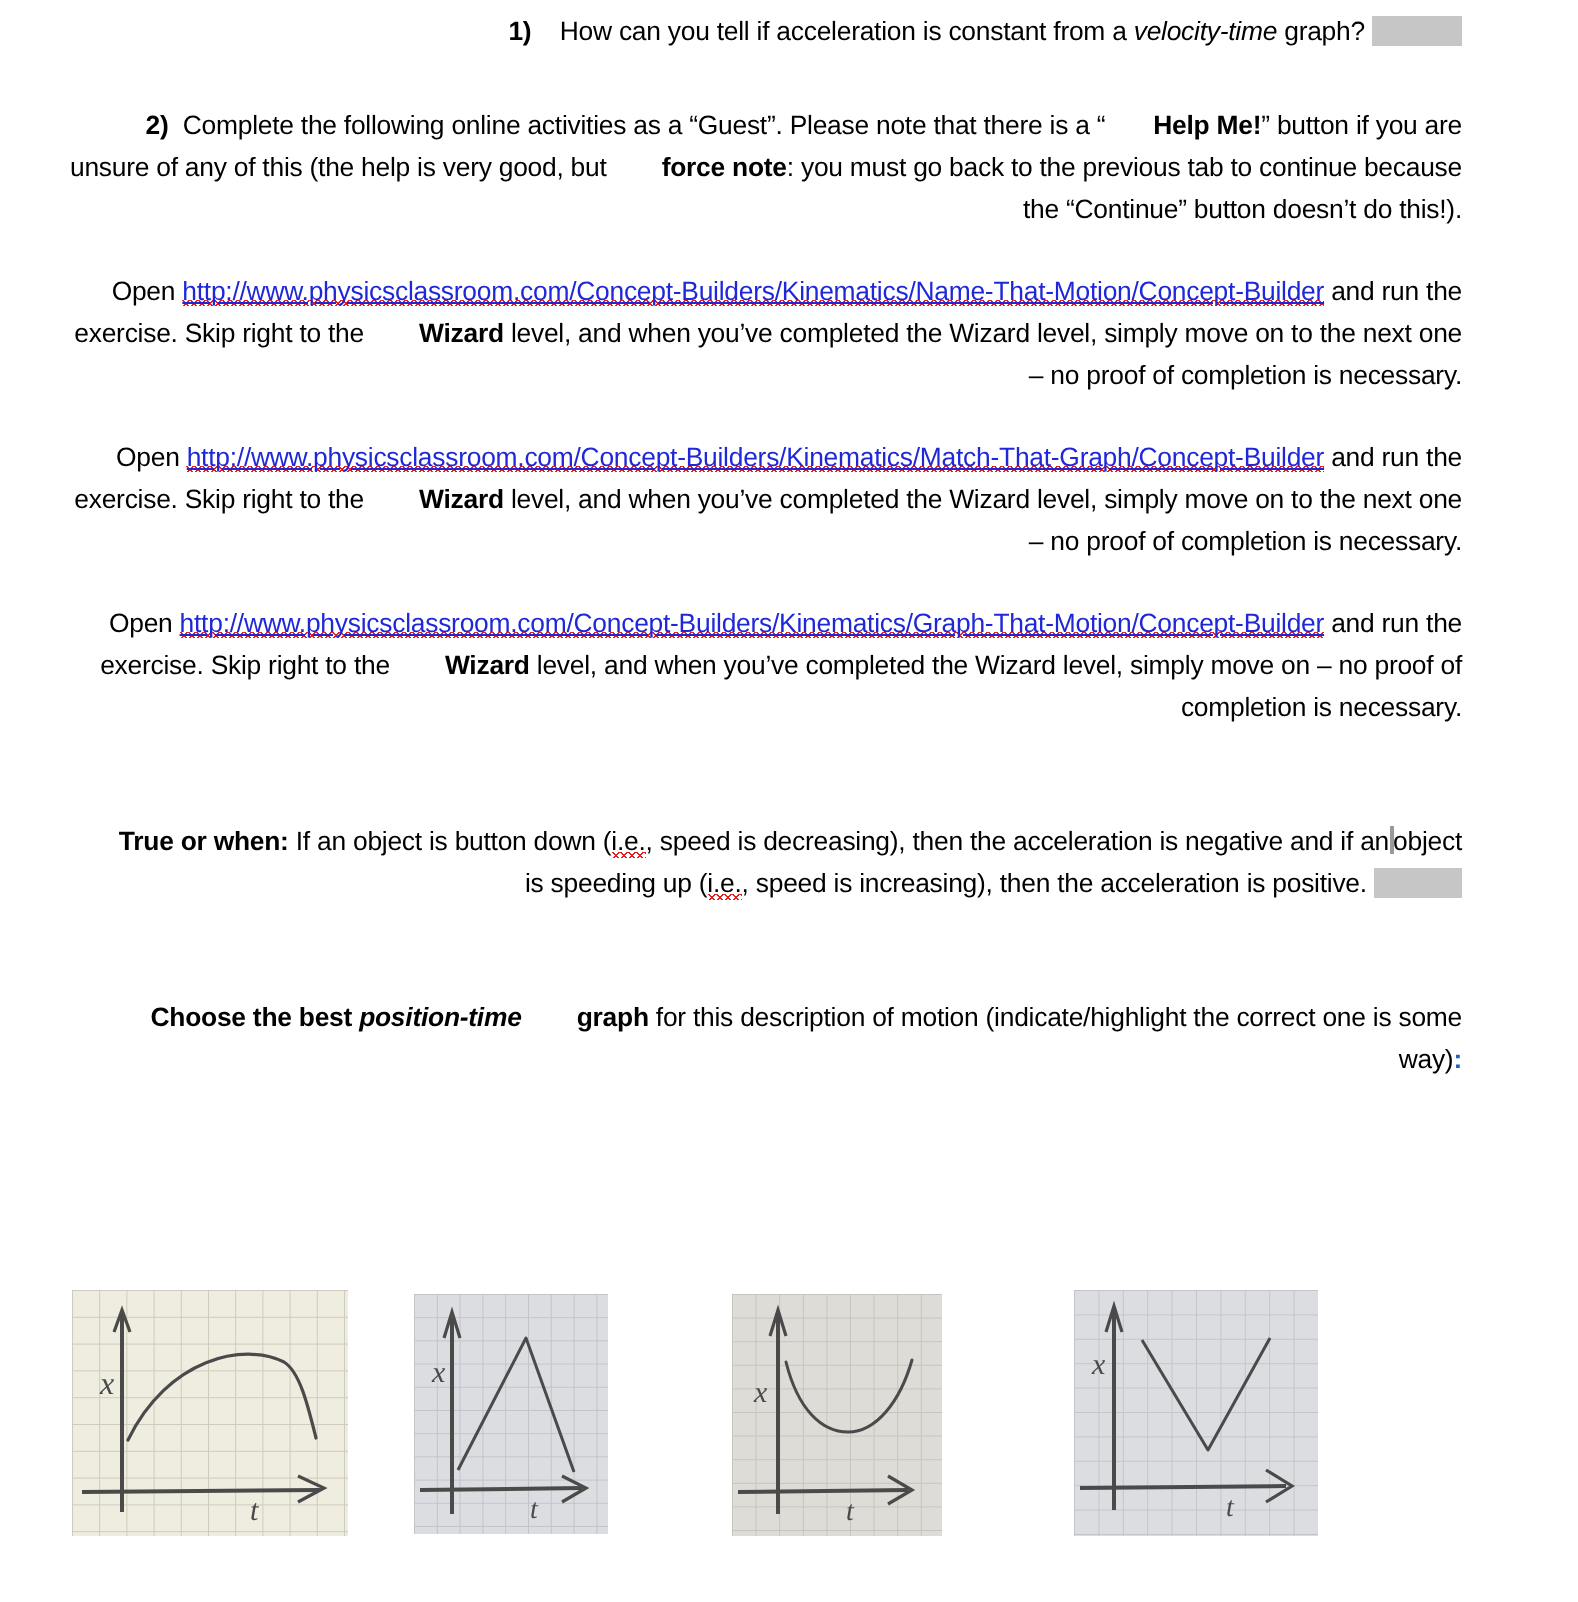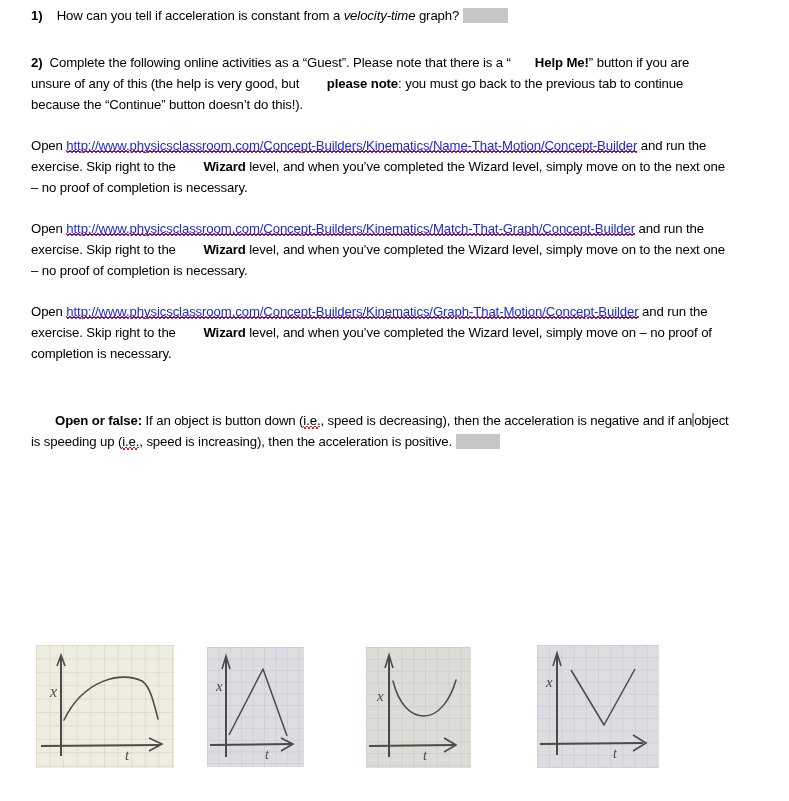--- a/index.html
+++ b/index.html
@@ -20,20 +20,21 @@
     left: 0; top: 0;
     width: 789px;
     height: 801px;
     background: #ffffff;
   }
   .doc {
     position: absolute;
     left: 31px;
     top: 5px;
     width: 700px;
+    text-align: right;
   }
   p {
     margin: 0;
     font-size: 13.2px;
     line-height: 21px;
     letter-spacing: -0.12px;
   }
   .b { font-weight: bold; margin-left: 24px; }
   .i { font-style: italic; }
   .bi { font-weight: bold; font-style: italic; }
@@ -107,21 +108,21 @@
     <p>
       <span class="num">1)</span>
       &nbsp;&nbsp;&nbsp;<span>How can you tell if acceleration is constant from a </span><span class="i">velocity-time</span><span> graph?</span>
       <span class="blank blank-1"></span>
     </p>
 
     <div class="spacer-lg"></div>
 
     <p>
       <span class="num">2)</span>
-      &nbsp;<span>Complete the following online activities as a “Guest”. Please note that there is a “</span><span class="b">Help Me!</span><span>” button if you are unsure of any of this (the help is very good, but </span><span class="b">please note</span><span>: you must go back to the previous tab to continue because the “Continue” button doesn’t do this!).</span>
+      &nbsp;<span>Complete the following online activities as a “Guest”. Please note that there is a “</span><span class="b">Help Me!</span><span>” button if you are unsure of any of this (the help is very good, but </span><span class="b">force note</span><span>: you must go back to the previous tab to continue because the “Continue” button doesn’t do this!).</span>
     </p>
 
     <div class="spacer-md"></div>
 
     <p>
       <span>Open </span><a class="link spl" href="#">http://www.physicsclassroom.com/Concept-Builders/Kinematics/Name-That-Motion/Concept-Builder</a><span> and run the exercise. Skip right to the </span><span class="b">Wizard</span><span> level, and when you’ve completed the Wizard level, simply move on to the next one – no proof of completion is necessary.</span>
     </p>
 
     <div class="spacer-md"></div>
 
@@ -134,29 +135,32 @@
     <p>
       <span>Open </span><a class="link spl" href="#">http://www.physicsclassroom.com/Concept-Builders/Kinematics/Graph-That-Motion/Concept-Builder</a><span> and run the exercise. Skip right to the </span><span class="b">Wizard</span><span> level, and when you’ve completed the Wizard level, simply move on – no proof of completion is necessary.</span>
     </p>
 
     <div class="spacer-lg"></div>
 
 
     <div class="spacer-md"></div>
 
     <p>
-      <span class="b">Open or false:</span><span> If an object is button down (</span><span class="sp">i.e.</span><span>, speed is decreasing), then the acceleration is negative and if an</span><span class="caret"></span><span>object is speeding up (</span><span class="sp">i.e.</span><span>, speed is increasing), then the acceleration is positive.</span>
+      <span class="b">True or when:</span><span> If an object is button down (</span><span class="sp">i.e.</span><span>, speed is decreasing), then the acceleration is negative and if an</span><span class="caret"></span><span>object is speeding up (</span><span class="sp">i.e.</span><span>, speed is increasing), then the acceleration is positive.</span>
       <span class="blank blank-3"></span>
     </p>
 
     <div class="spacer-lg"></div>
 
 
     <div class="spacer-md"></div>
 
+    <p>
+      <span class="b">Choose the best </span><span class="bi">position-time</span><span class="b"> graph</span><span> for this description of motion (indicate/highlight the correct one is some way)</span><span class="colon-blue">:</span>
+    </p>
 
   </div>
 
   <div class="graph-row">
 
     <div class="graph" style="left:36px; top:3px; width:138px; height:123px;">
       <svg width="138" height="123" viewBox="0 0 138 123">
         <defs>
           <pattern id="gridA" width="13.6" height="13.4" patternUnits="userSpaceOnUse">
             <path d="M13.6 0 L0 0 0 13.4" fill="none" stroke="#cfccbe" stroke-width="1"></path>

